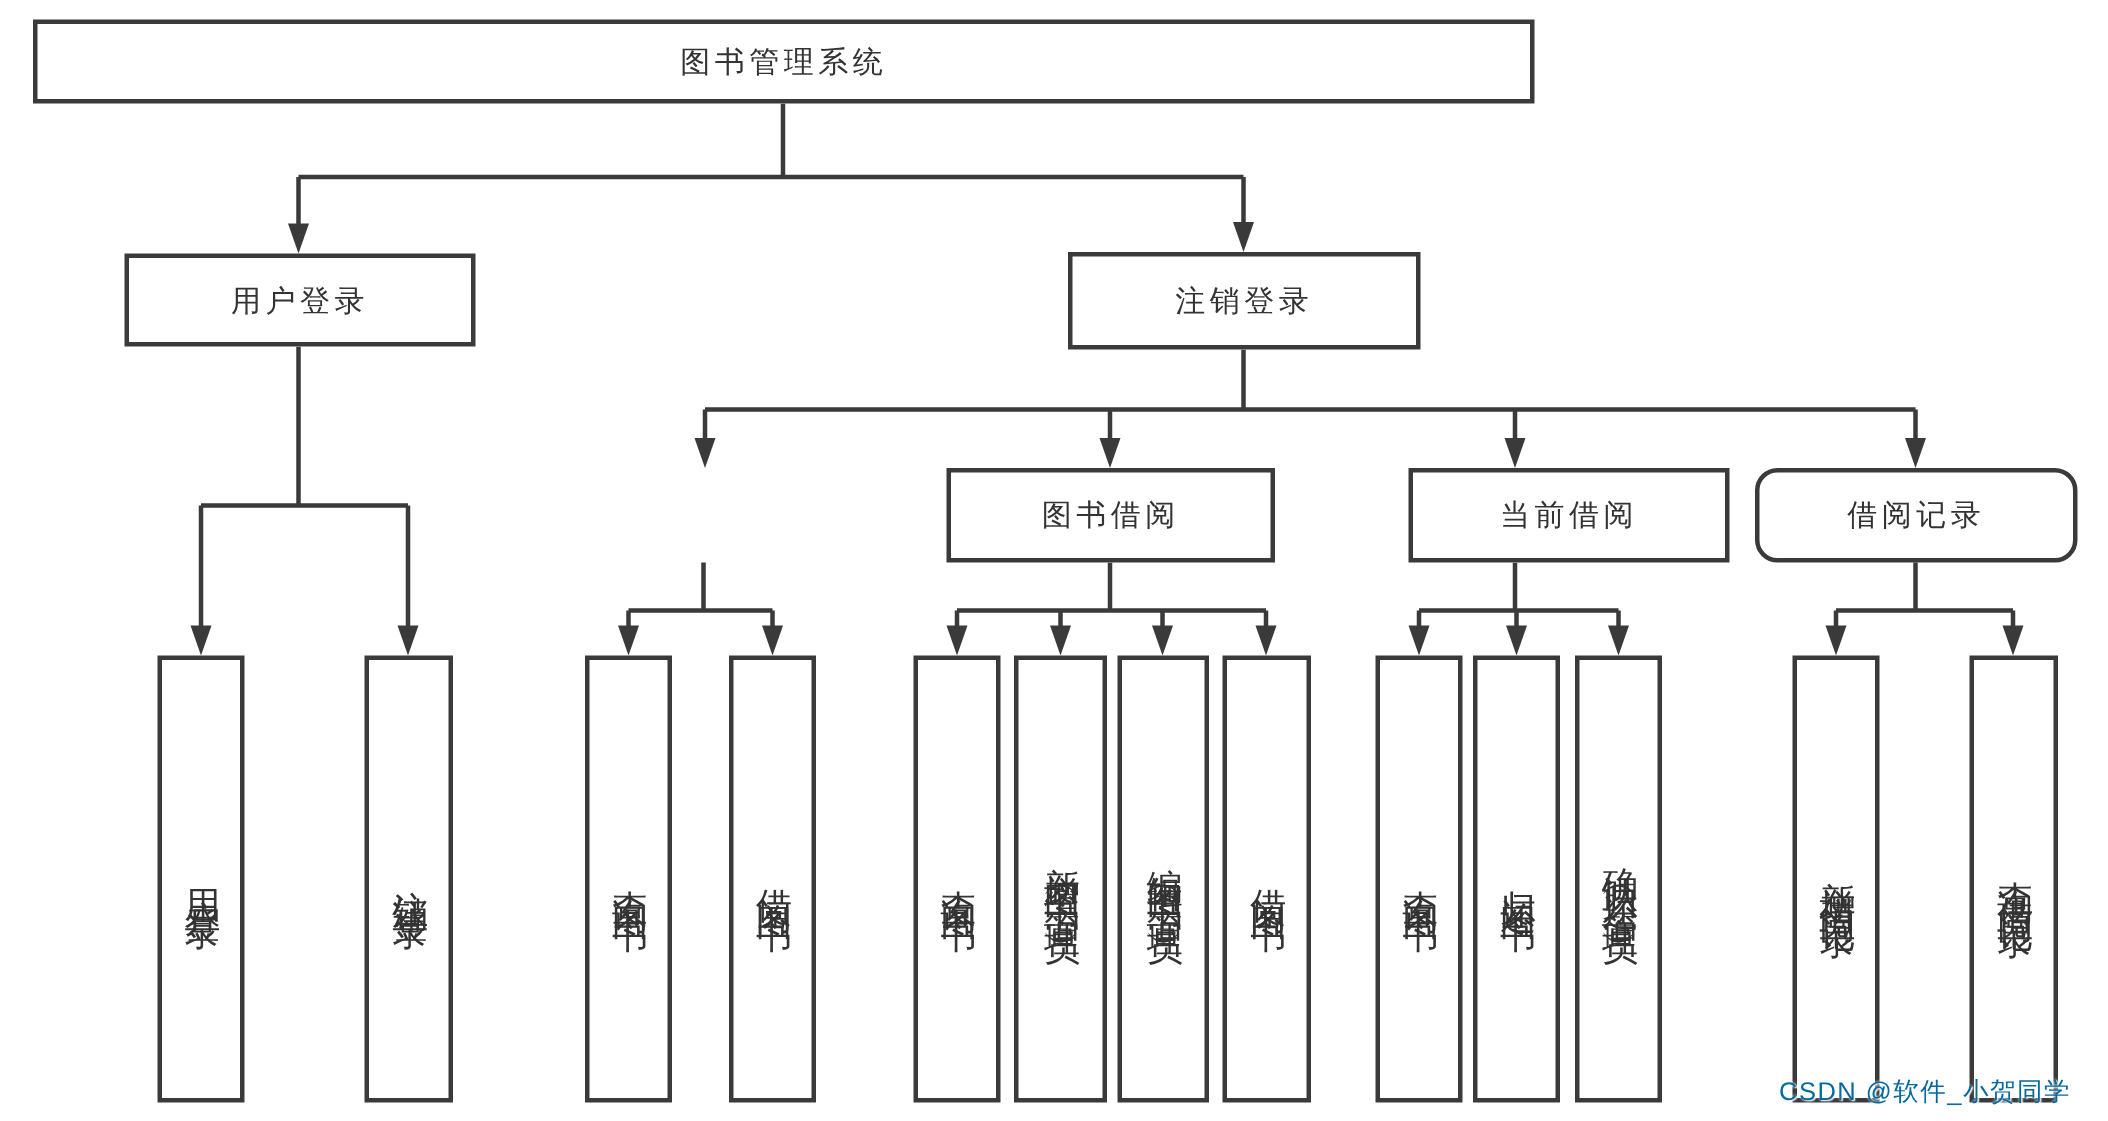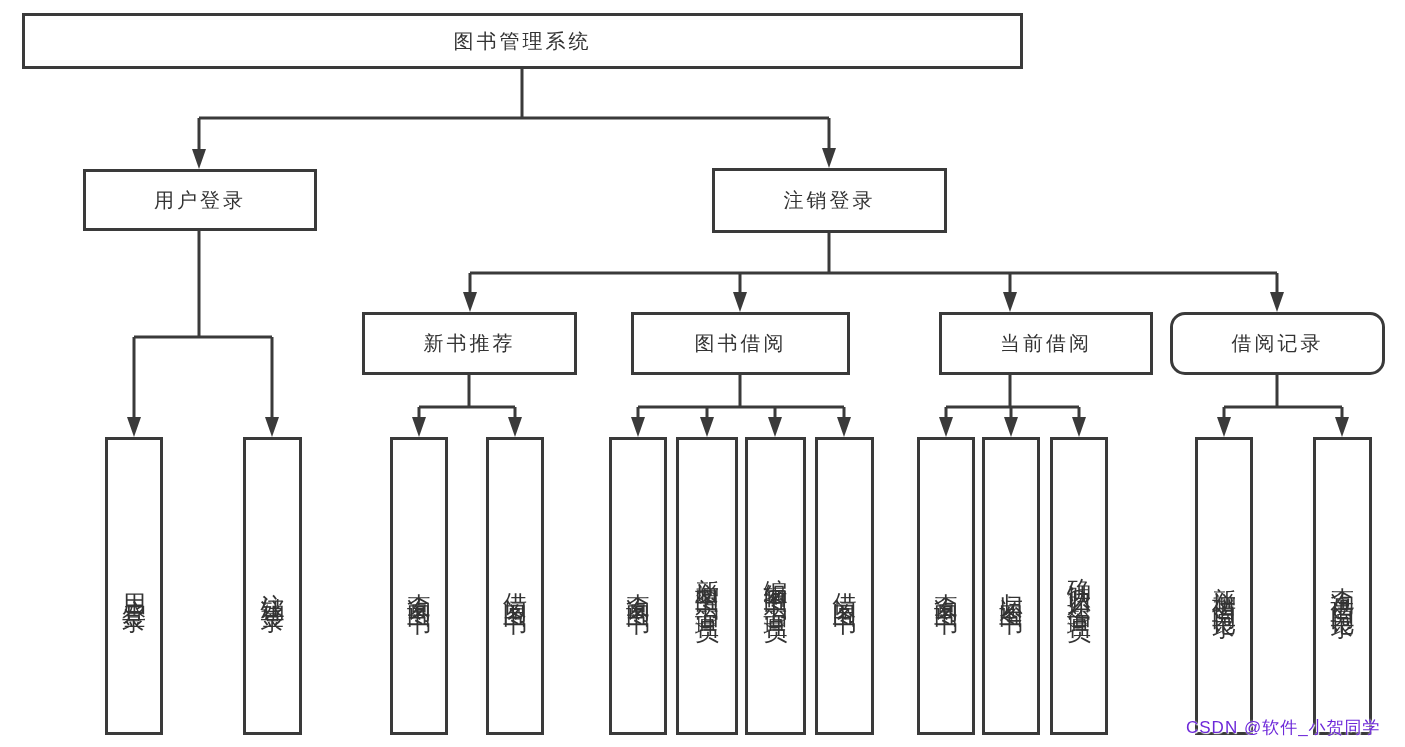--- a/index.html
+++ b/index.html
@@ -62,21 +62,21 @@
   .n-le-9  { left: 982px;  width: 58px; }
   .n-le-10 { left: 1050px; width: 58px; }
   .n-le-11 { left: 1195px; width: 58px; }
   .n-le-12 { left: 1313px; width: 59px; }
   #watermark {
     position: absolute;
     left: 1186px;
     top: 716px;
     z-index: 5;
     font-size: 17px;
-    color: #6d28d9;
+    color: #0369a1;
     letter-spacing: 1px;
     white-space: nowrap;
     text-shadow: 0 0 2px #ffffff, 1px 1px 1px #ffffff;
   }
 </style>
 </head>
 <body>
 
 <div id="stage">
 
@@ -118,21 +118,20 @@
       <polygon points="1217,417 1231,417 1224,437"></polygon>
       <polygon points="1335,417 1349,417 1342,437"></polygon>
     </g>
   </svg>
 
   <div class="hbox n-root">图书管理系统</div>
 
   <div class="hbox n-l2-0">用户登录</div>
   <div class="hbox n-l2-1">注销登录</div>
 
-  <div class="hbox n-l3-0">新书推荐</div>
   <div class="hbox n-l3-1">图书借阅</div>
   <div class="hbox n-l3-2">当前借阅</div>
   <div class="hbox n-l3-3">借阅记录</div>
 
   <div class="vbox leaf n-le-0">用户登录</div>
   <div class="vbox leaf n-le-1">注销登录</div>
   <div class="vbox leaf n-le-2">查询图书</div>
   <div class="vbox leaf n-le-3">借阅图书</div>
   <div class="vbox leaf n-le-4">查询图书</div>
   <div class="vbox leaf n-le-5">新增图书（管理员）</div>

